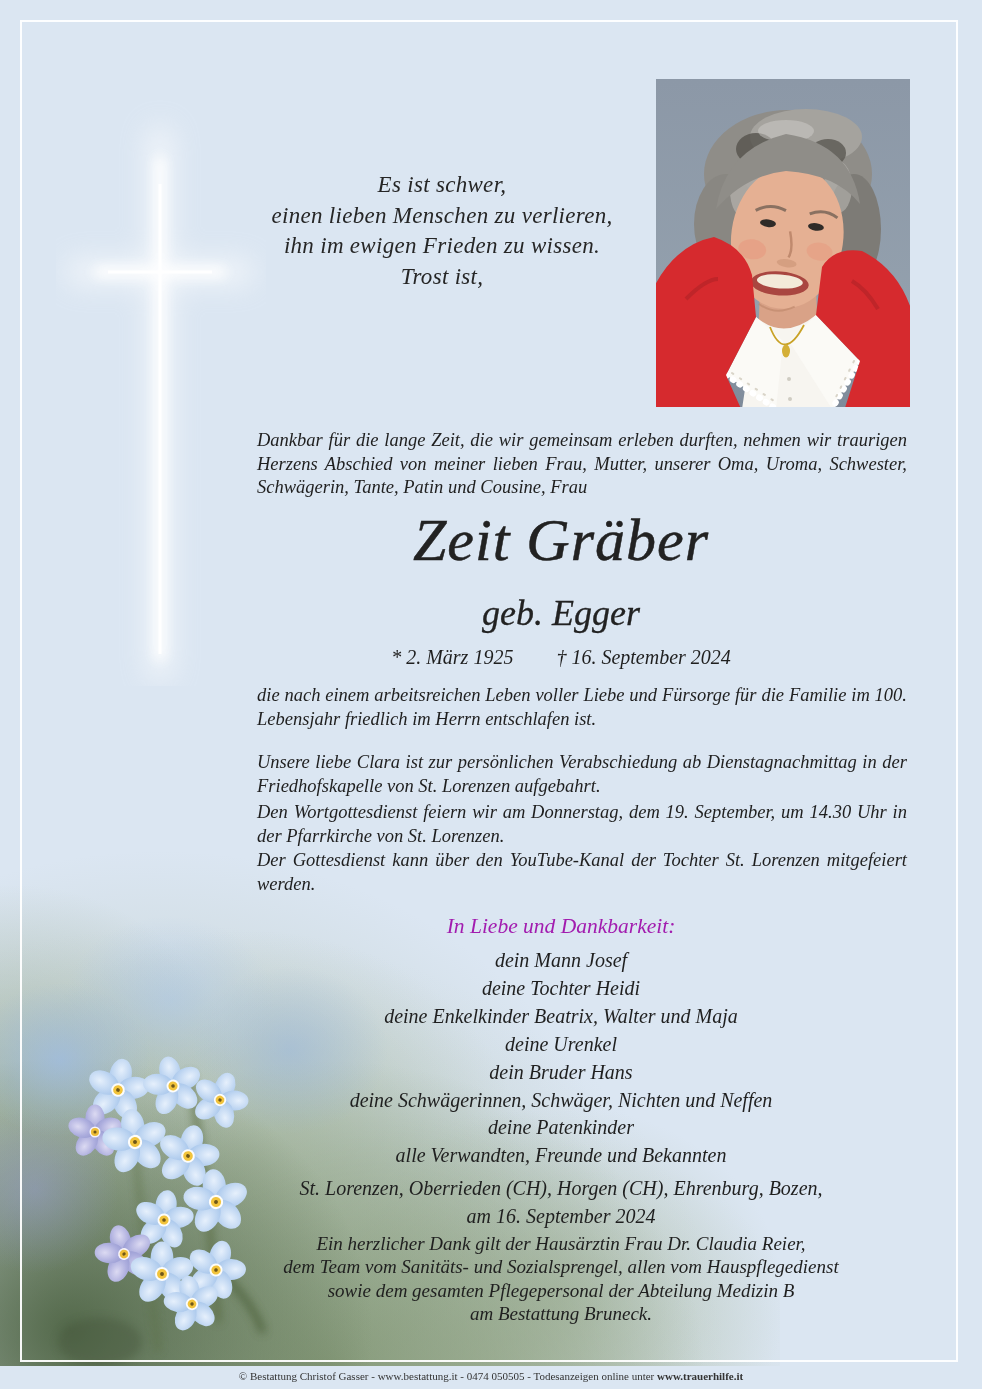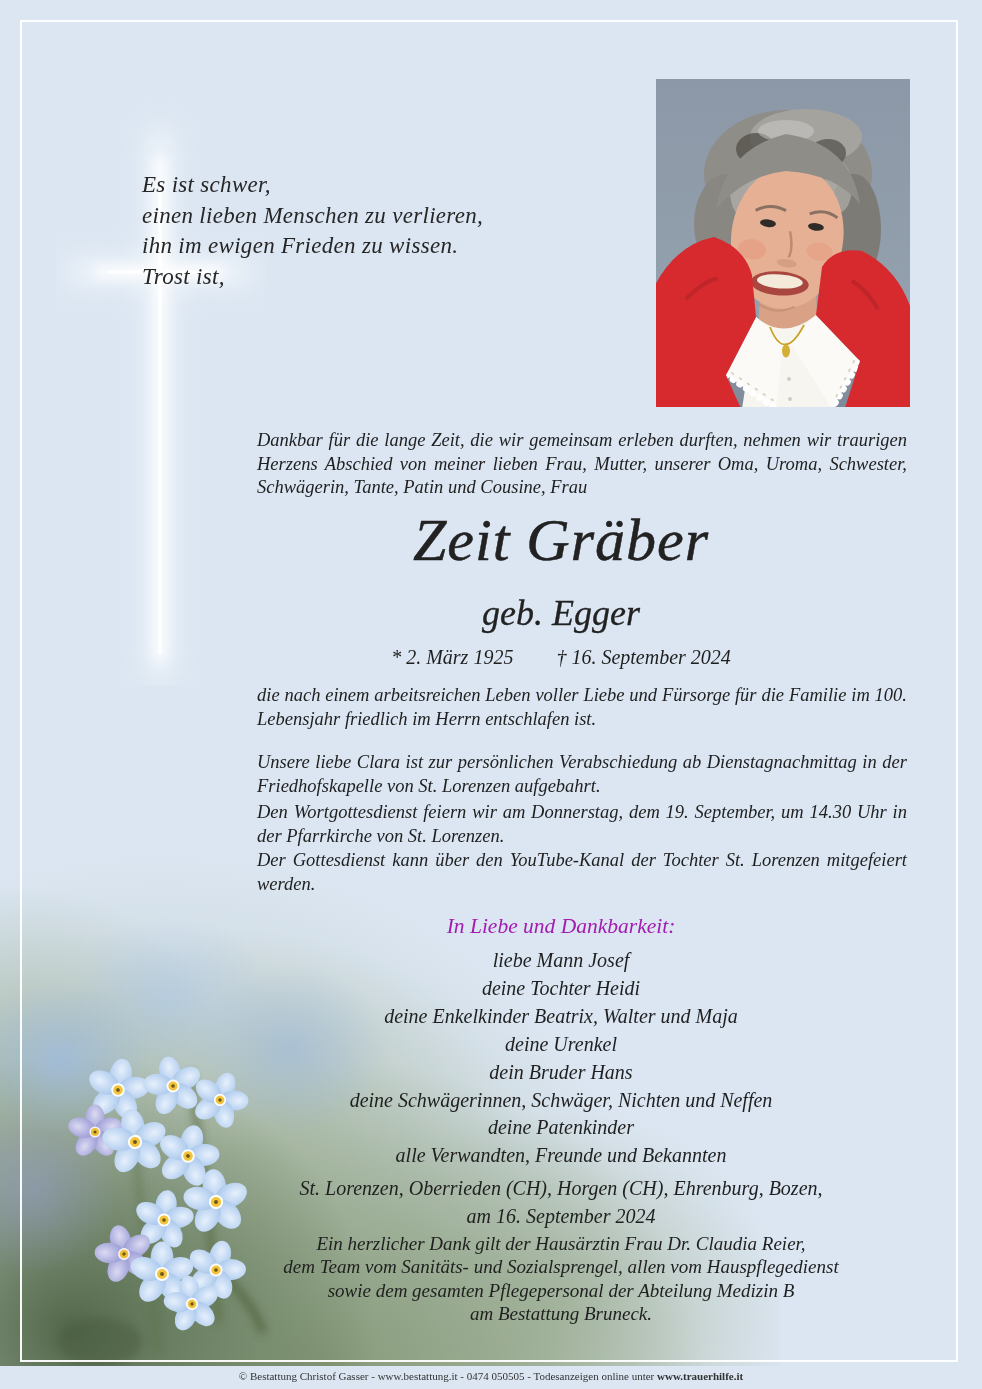--- a/index.html
+++ b/index.html
@@ -28,21 +28,21 @@
   }
   .cross{position:absolute;left:56px;top:96px;z-index:2;}
   .flowers{position:absolute;left:40px;top:1020px;z-index:2;filter:blur(.4px);}
   .frame{
     position:absolute;left:20px;top:20px;width:938px;height:1342px;z-index:3;
     border:2px solid rgba(255,255,255,.95);box-sizing:border-box;
   }
   .portrait{position:absolute;left:656px;top:79px;z-index:4;}
   .txt{position:absolute;z-index:4;font-style:italic;}
   .center{left:161px;width:800px;text-align:center;}
-  .verse{left:142px;top:170px;width:600px;text-align:left;font-style:italic;
+  .verse{left:142px;top:170px;width:600px;text-align:center;font-style:italic;
          font-size:23px;line-height:30.5px;color:#262626;letter-spacing:.3px;}
   .intro{left:257px;top:429px;width:650px;font-size:18.5px;line-height:23.6px;text-align:justify;}
   .name{top:506px;font-size:60px;font-style:italic;color:#222;-webkit-text-stroke:.5px #222;letter-spacing:1px;}
   .maiden{top:592px;font-size:36px;font-style:italic;color:#222;-webkit-text-stroke:.3px #222;}
   .dates{top:646px;font-size:20px;}
   .dates span{display:inline-block;margin:0 19px;}
   .para{left:257px;width:650px;font-size:18.5px;line-height:23.6px;text-align:justify;}
   #p1{top:684px}#p2{top:751px}#p3{top:801px}#p4{top:849px}
   .closing{top:914px;font-size:21.5px;font-style:italic;color:#a21caf;}
   .mourners{top:947px;font-size:20px;line-height:27.9px;}
@@ -223,21 +223,21 @@
   </div>
 
   <div class="txt para" id="p1">die nach einem arbeitsreichen Leben voller Liebe und Fürsorge für die Familie im 100. Lebensjahr friedlich im Herrn entschlafen ist.</div>
   <div class="txt para" id="p2">Unsere liebe Clara ist zur persönlichen Verabschiedung ab Dienstagnachmittag in der Friedhofskapelle von St. Lorenzen aufgebahrt.</div>
   <div class="txt para" id="p3">Den Wortgottesdienst feiern wir am Donnerstag, dem 19. September, um 14.30 Uhr in der Pfarrkirche von St. Lorenzen.</div>
   <div class="txt para" id="p4">Der Gottesdienst kann über den YouTube-Kanal der Tochter St. Lorenzen mitgefeiert werden.</div>
 
   <div class="txt center closing">In Liebe und Dankbarkeit:</div>
 
   <div class="txt center mourners">
-    <div>liebe Mann Josef</div>
+    <div>dein Mann Josef</div>
     <div>deine Tochter Heidi</div>
     <div>deine Enkelkinder Beatrix, Walter und Maja</div>
     <div>deine Urenkel</div>
     <div>dein Bruder Hans</div>
     <div>deine Schwägerinnen, Schwäger, Nichten und Neffen</div>
     <div>deine Patenkinder</div>
     <div>alle Verwandten, Freunde und Bekannten</div>
   </div>
 
   <div class="txt center places">

